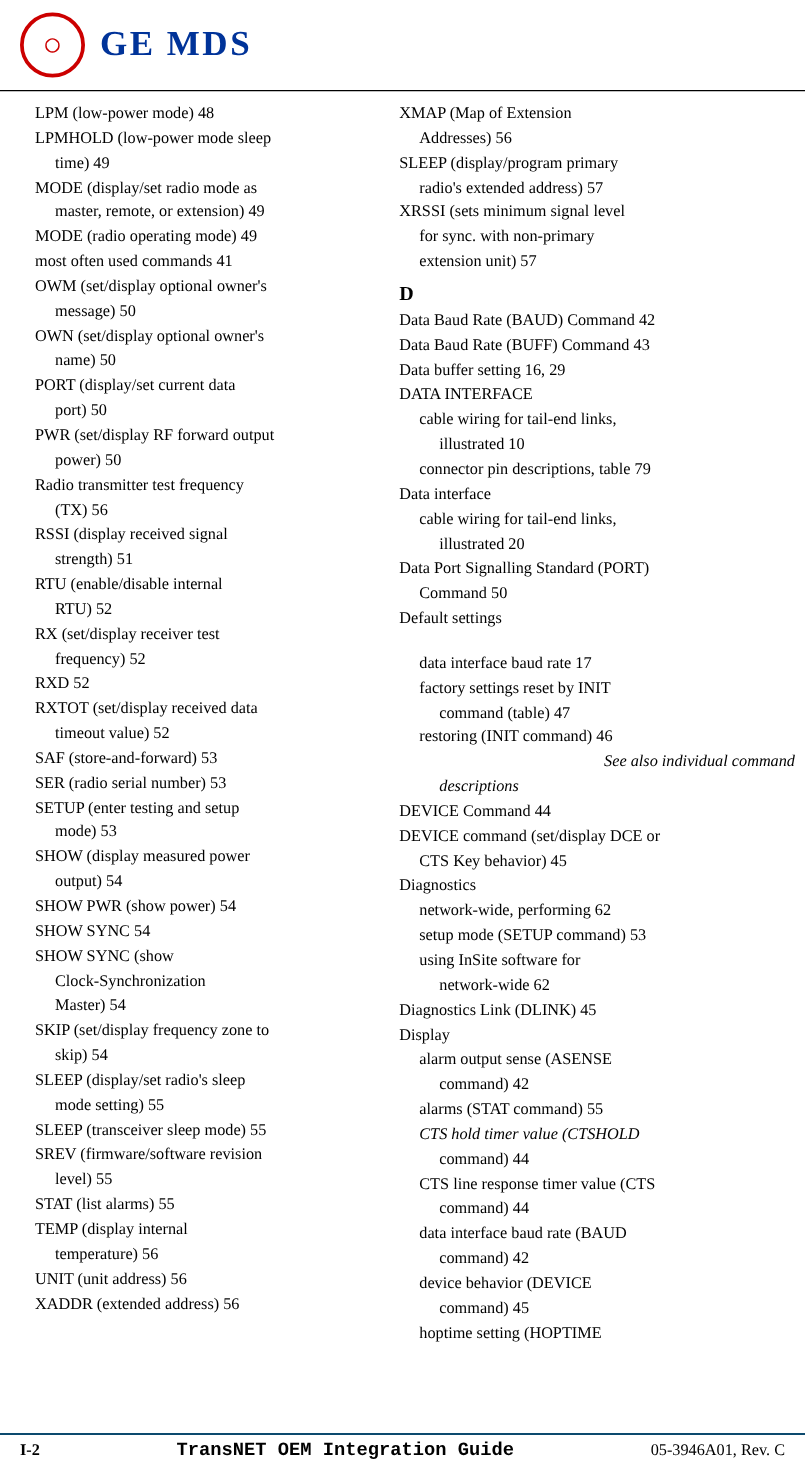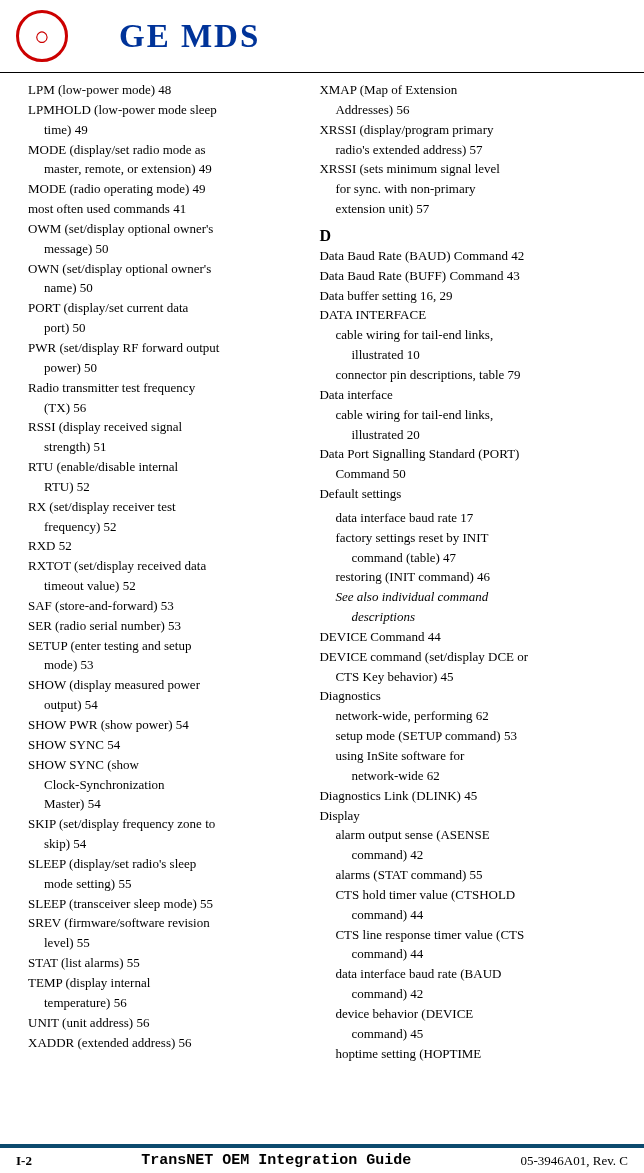--- a/index.html
+++ b/index.html
@@ -28,25 +28,24 @@
       margin-right: 12px;
     }
     .logo-inner {
       font-size: 11px;
       font-weight: bold;
       color: #c00;
       text-align: center;
       line-height: 1.1;
     }
     .logo-text {
-      font-size: 33px;
+      font-size: 28px;
       font-weight: bold;
       color: #003399;
       letter-spacing: 2px;
-      margin-left: 39px;
     }
     .content {
       display: flex;
       padding: 8px 0 0 12px;
     }
     .col-left {
       width: 305px;
       padding: 0 8px 0 16px;
     }
     .col-right {
@@ -68,22 +67,21 @@
       margin-top: 8px;
       margin-bottom: 2px;
     }
     .footer {
       position: fixed;
       bottom: 0;
       left: 0;
       width: 644px;
       display: flex;
       justify-content: space-between;
-      align-items: center;
-      border-top: 4px solid #0c4a6e;
+      border-top: 2px solid #0c4a6e;
       padding: 4px 16px;
       background: #fff;
       font-size: 13px;
     }
     .footer-left { font-weight: bold; }
     .footer-center { font-weight: bold; font-size: 15px; font-family: Liberation Mono, monospace; }
     .footer-right { }
   </style>
 </head>
 <body>
@@ -145,59 +143,59 @@
       <div class="entry">STAT (list alarms)  55</div>
       <div class="entry">TEMP (display internal</div>
       <div class="entry-indent">temperature)  56</div>
       <div class="entry">UNIT (unit address)  56</div>
       <div class="entry">XADDR (extended address)  56</div>
     </div>
 
   <div class="col-right" id="right-col">
       <div class="entry">XMAP (Map of Extension</div>
       <div class="entry-indent">Addresses)  56</div>
-      <div class="entry">XRSSI (display/program primary</div>
+      <div class="entry">SLEEP (display/program primary</div>
       <div class="entry-indent">radio's extended address)  57</div>
       <div class="entry">XRSSI (sets minimum signal level</div>
       <div class="entry-indent">for sync. with non-primary</div>
       <div class="entry-indent">extension unit)  57</div>
       <div class="section-letter">D</div>
       <div class="entry" style="margin-left: 0px; margin-bottom: 1px; line-height: 1.45;">Data Baud Rate (BAUD) Command  42</div>
       <div class="entry" style="margin-left: 0px; margin-bottom: 1px; line-height: 1.45;">Data Baud Rate (BUFF) Command  43</div>
       <div class="entry" style="margin-left: 0px; margin-bottom: 1px; line-height: 1.45;">Data buffer setting  16, 29</div>
       <div class="entry" style="margin-left: 0px; margin-bottom: 1px; line-height: 1.45;">DATA INTERFACE</div>
       <div class="entry" style="margin-left: 16px; margin-bottom: 1px; line-height: 1.45;">cable wiring for tail-end links,</div>
       <div class="entry" style="margin-left: 32px; margin-bottom: 1px; line-height: 1.45;">illustrated  10</div>
       <div class="entry" style="margin-left: 16px; margin-bottom: 1px; line-height: 1.45;">connector pin descriptions, table  79</div>
       <div class="entry" style="margin-left: 0px; margin-bottom: 1px; line-height: 1.45;">Data interface</div>
       <div class="entry" style="margin-left: 16px; margin-bottom: 1px; line-height: 1.45;">cable wiring for tail-end links,</div>
       <div class="entry" style="margin-left: 32px; margin-bottom: 1px; line-height: 1.45;">illustrated  20</div>
       <div class="entry" style="margin-left: 0px; margin-bottom: 1px; line-height: 1.45;">Data Port Signalling Standard (PORT)</div>
       <div class="entry" style="margin-left: 16px; margin-bottom: 1px; line-height: 1.45;">Command  50</div>
-      <div class="entry" style="margin-left: 0px; margin-bottom: 5px; line-height: 1.45;">Default settings</div>
+      <div class="entry" style="margin-left: 0px; margin-bottom: 17px; line-height: 1.45;">Default settings</div>
       <div class="entry" style="margin-left: 16px; margin-bottom: 1px; line-height: 1.45;">data interface baud rate  17</div>
       <div class="entry" style="margin-left: 16px; margin-bottom: 1px; line-height: 1.45;">factory settings reset by INIT</div>
       <div class="entry" style="margin-left: 32px; margin-bottom: 1px; line-height: 1.45;">command (table)  47</div>
       <div class="entry" style="margin-left: 16px; margin-bottom: 1px; line-height: 1.45;">restoring (INIT command)  46</div>
-      <div class="entry" style="margin-left: 16px; margin-bottom: 1px; line-height: 1.45; font-style: italic;">See also individual command</div>
+      <div class="entry" style="margin-left: 16px; margin-bottom: 1px; line-height: 1.45; font-style: italic; text-align: right;">See also individual command</div>
       <div class="entry" style="margin-left: 32px; margin-bottom: 1px; line-height: 1.45; font-style: italic; font-family: Liberation Serif, serif;">descriptions</div>
       <div class="entry" style="margin-left: 0px; margin-bottom: 1px; line-height: 1.45;">DEVICE Command  44</div>
       <div class="entry" style="margin-left: 0px; margin-bottom: 1px; line-height: 1.45;">DEVICE command (set/display DCE or</div>
       <div class="entry" style="margin-left: 16px; margin-bottom: 1px; line-height: 1.45;">CTS Key behavior)  45</div>
       <div class="entry" style="margin-left: 0px; margin-bottom: 1px; line-height: 1.45;">Diagnostics</div>
       <div class="entry" style="margin-left: 16px; margin-bottom: 1px; line-height: 1.45;">network-wide, performing  62</div>
       <div class="entry" style="margin-left: 16px; margin-bottom: 1px; line-height: 1.45;">setup mode (SETUP command)  53</div>
       <div class="entry" style="margin-left: 16px; margin-bottom: 1px; line-height: 1.45;">using InSite software for</div>
       <div class="entry" style="margin-left: 32px; margin-bottom: 1px; line-height: 1.45;">network-wide  62</div>
       <div class="entry" style="margin-left: 0px; margin-bottom: 1px; line-height: 1.45;">Diagnostics Link (DLINK)  45</div>
       <div class="entry" style="margin-left: 0px; margin-bottom: 1px; line-height: 1.45;">Display</div>
       <div class="entry" style="margin-left: 16px; margin-bottom: 1px; line-height: 1.45;">alarm output sense (ASENSE</div>
       <div class="entry" style="margin-left: 32px; margin-bottom: 1px; line-height: 1.45;">command)  42</div>
       <div class="entry" style="margin-left: 16px; margin-bottom: 1px; line-height: 1.45;">alarms (STAT command)  55</div>
-      <div class="entry" style="margin-left: 16px; margin-bottom: 1px; line-height: 1.45;">CTS hold timer value (CTSHOLD</div>
+      <div class="entry" style="margin-left: 16px; margin-bottom: 1px; line-height: 1.45; font-style: italic;">CTS hold timer value (CTSHOLD</div>
       <div class="entry" style="margin-left: 32px; margin-bottom: 1px; line-height: 1.45;">command)  44</div>
       <div class="entry" style="margin-left: 16px; margin-bottom: 1px; line-height: 1.45;">CTS line response timer value (CTS</div>
       <div class="entry" style="margin-left: 32px; margin-bottom: 1px; line-height: 1.45;">command)  44</div>
       <div class="entry" style="margin-left: 16px; margin-bottom: 1px; line-height: 1.45;">data interface baud rate (BAUD</div>
       <div class="entry" style="margin-left: 32px; margin-bottom: 1px; line-height: 1.45;">command)  42</div>
       <div class="entry" style="margin-left: 16px; margin-bottom: 1px; line-height: 1.45;">device behavior (DEVICE</div>
       <div class="entry" style="margin-left: 32px; margin-bottom: 1px; line-height: 1.45;">command)  45</div>
       <div class="entry" style="margin-left: 16px; margin-bottom: 1px; line-height: 1.45;">hoptime setting (HOPTIME</div>
     </div>
 

